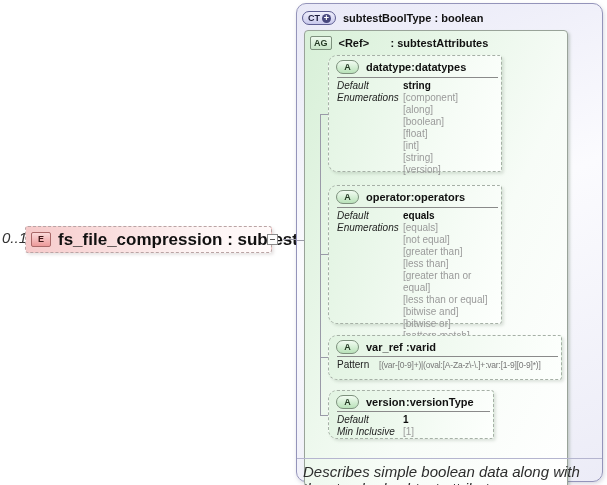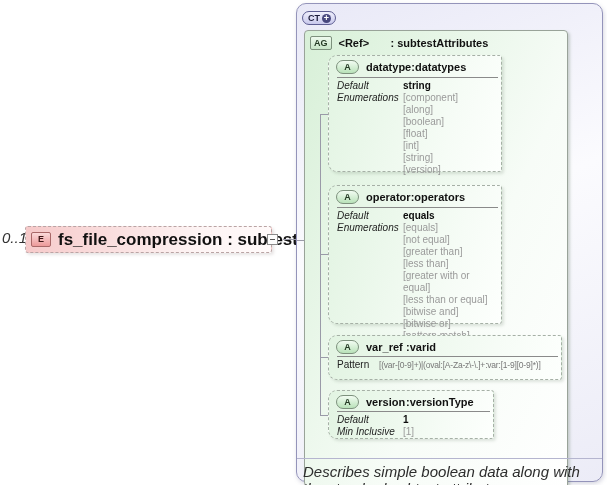--- a/index.html
+++ b/index.html
@@ -112,20 +112,21 @@
   <div class="collapse-box">
       <div class="dash"></div>
     </div>
 
   <div class="ct-box">
     <div class="ct-header">
       <span class="badge-ct">
           <span>CT</span>
           <span class="plus-icon">+</span>
         </span>
+      <span class="ct-title"><span>subtestBoolType</span><span> : </span><span>boolean</span></span>
     </div>
 
     <div class="line" style="left:0;top:236px;width:32px;height:1px;"></div>
 
     <div class="ag-box">
       <div class="ag-header">
         <span class="badge-ag">AG</span>
         <span class="ag-ref">&lt;Ref&gt;</span>
         <span><span> : </span><span>subtestAttributes</span></span>
       </div>
@@ -177,21 +178,21 @@
             <span class="lbl">Default</span>
             <span class="val-bold">equals</span>
           </div>
           <div class="row">
             <span class="lbl">Enumerations</span>
             <span>
                 <div class="enum-item">[equals]</div>
                 <div class="enum-item">[not equal]</div>
                 <div class="enum-item">[greater than]</div>
                 <div class="enum-item">[less than]</div>
-                <div class="enum-item">[greater with or equal]</div>
+                <div class="enum-item">[greater than or equal]</div>
                 <div class="enum-item">[less than or equal]</div>
                 <div class="enum-item">[bitwise and]</div>
                 <div class="enum-item">[bitwise or]</div>
                 <div class="enum-item">[pattern match]</div>
               </span>
           </div>
         </div>
       </div>
 
       <div class="attr-box" style="left:23px;top:304px;width:234px;height:45px;">

